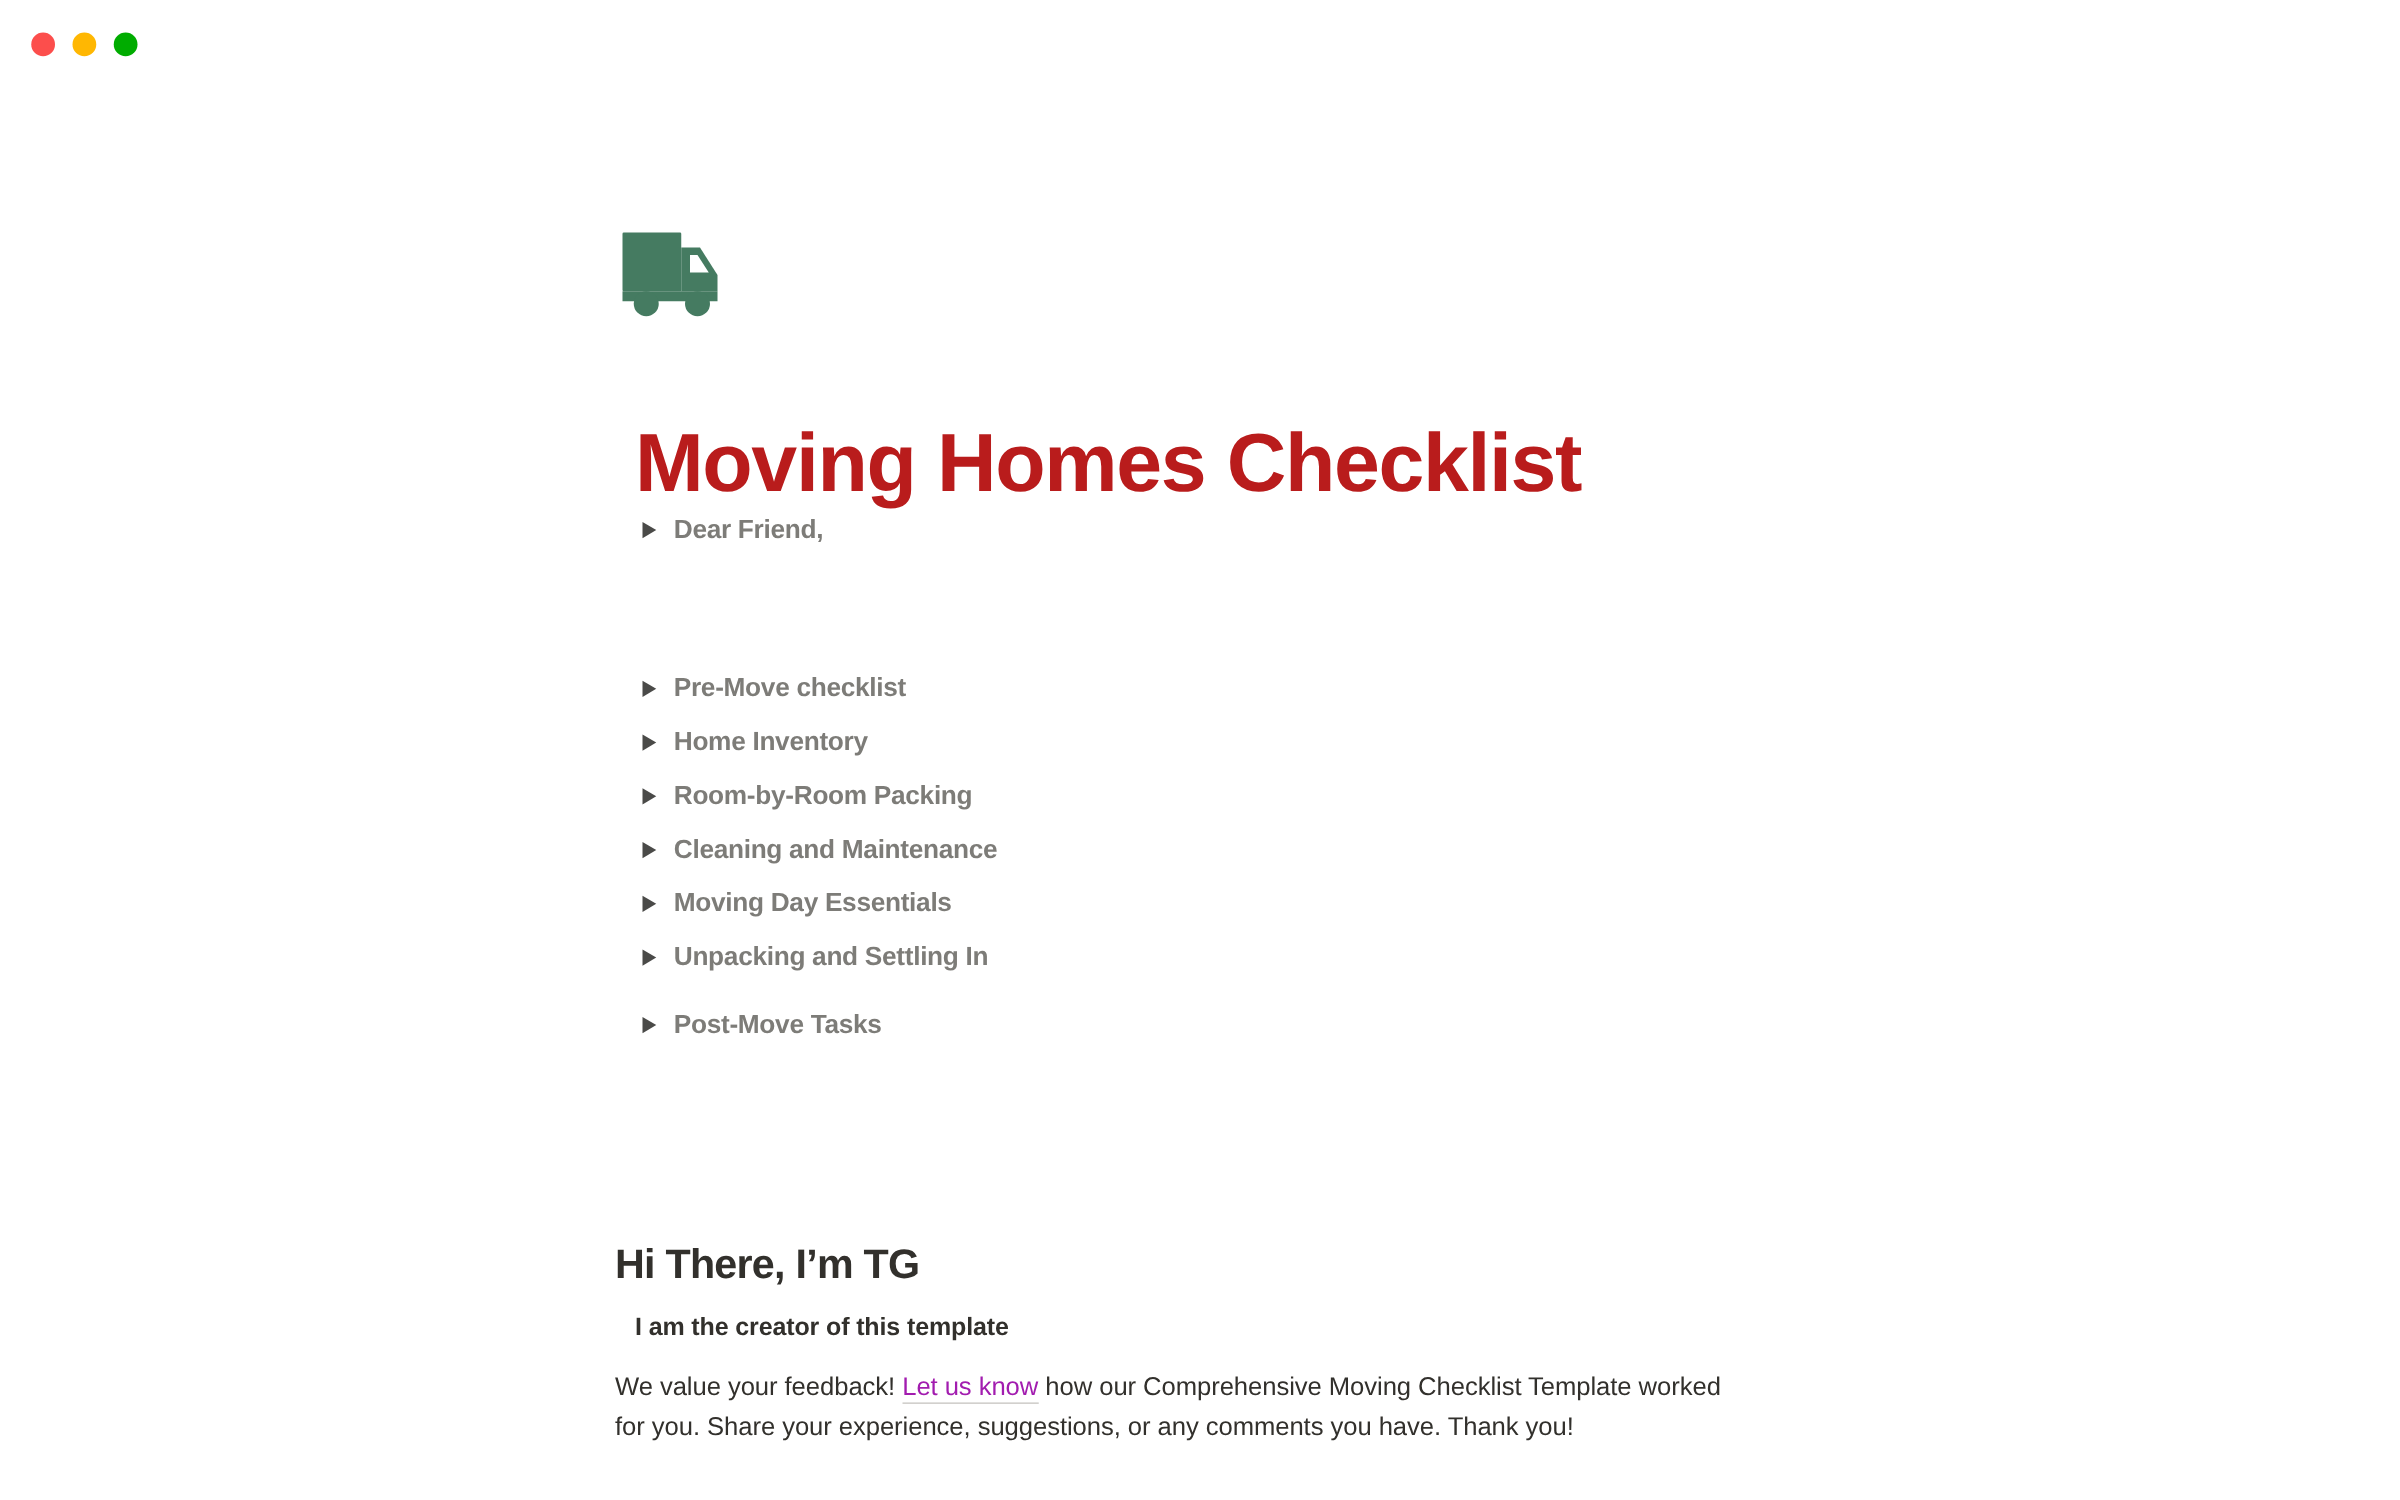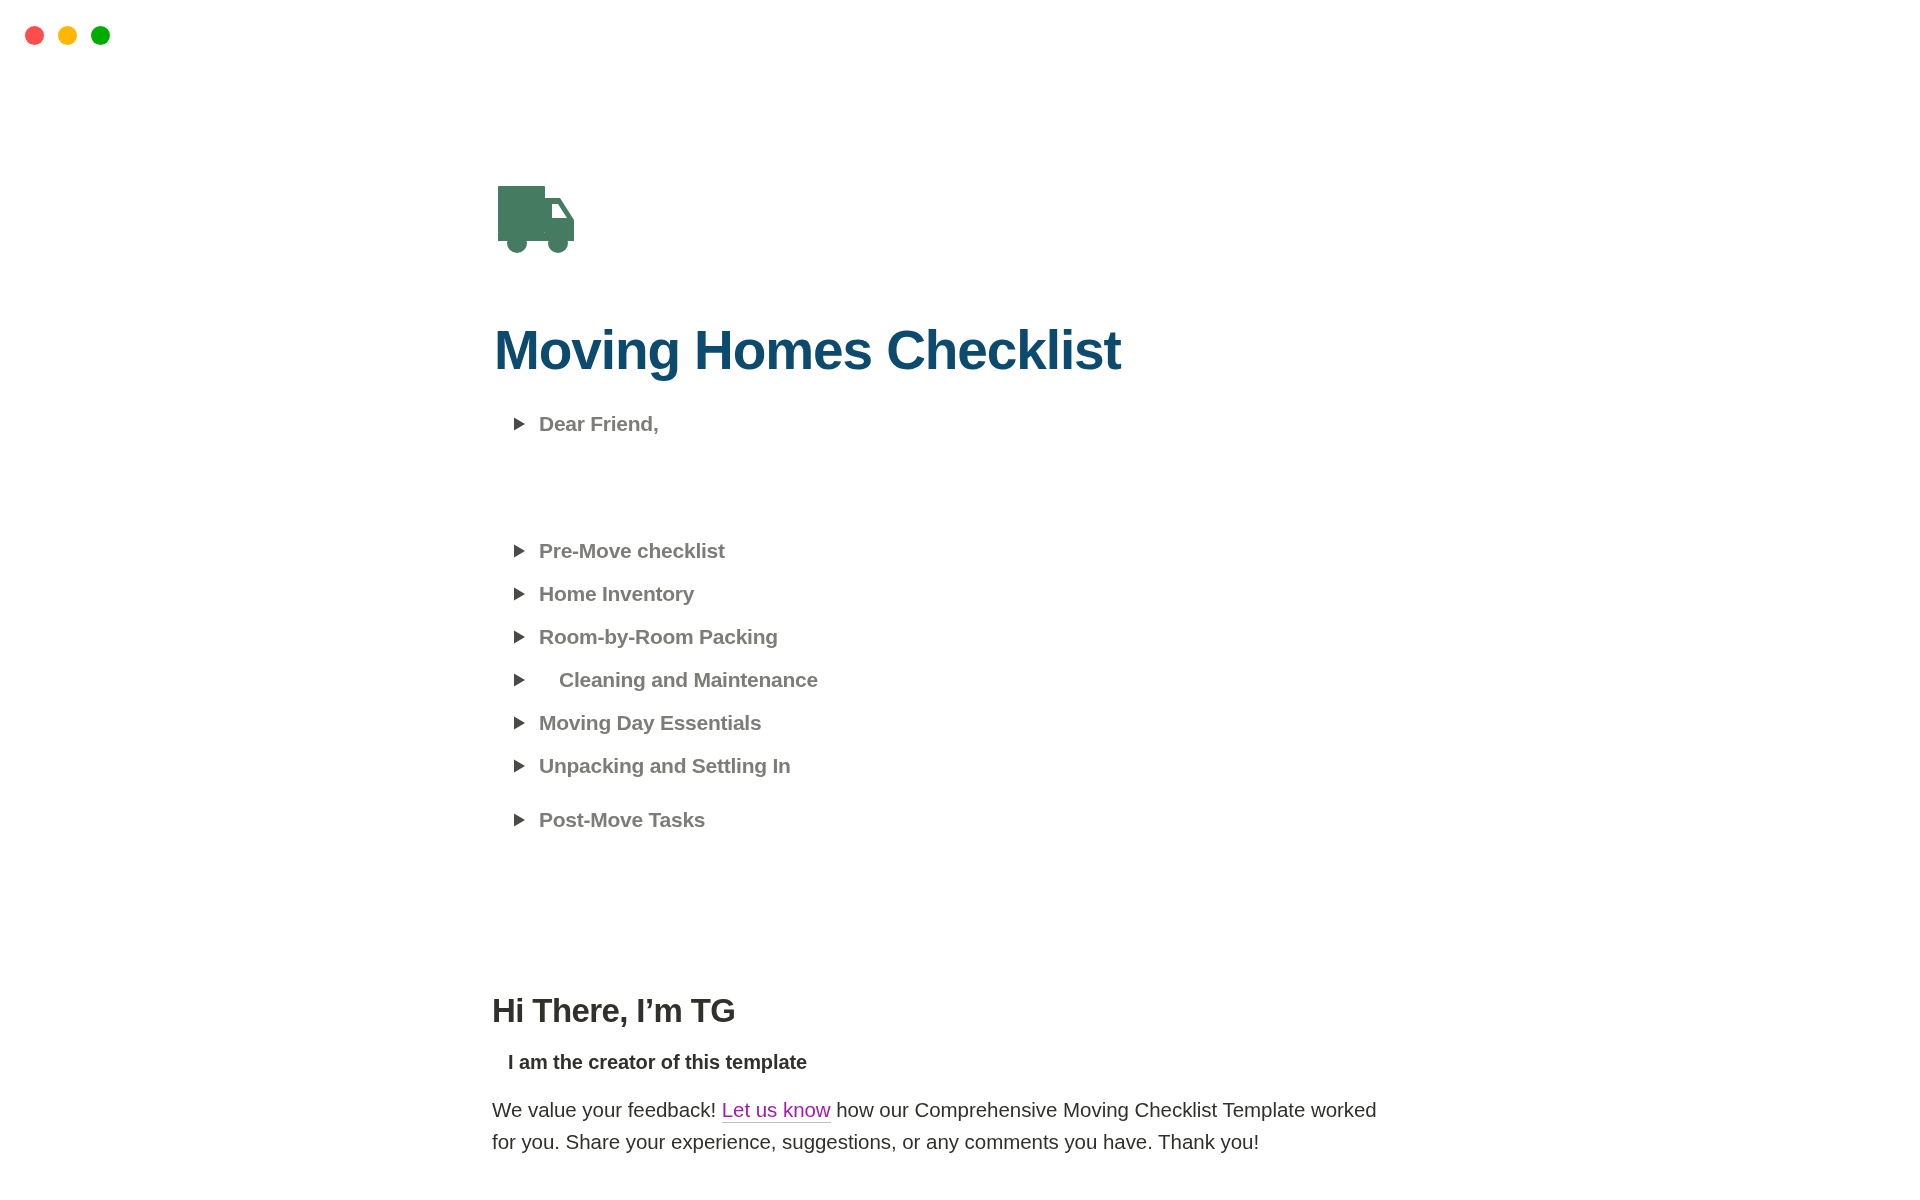--- a/index.html
+++ b/index.html
@@ -65,26 +65,26 @@
     width: 96px;
     height: 90px;
   }
   .page-icon svg { display: block; }
 
   
   .page-title {
     position: absolute;
     left: 0;
     top: 318px;
-    margin: 2px;
-    font-size: 55px;
+    margin: 16px;
+    font-size: 66px;
     line-height: 1.1;
     font-weight: bold;
     letter-spacing: -1.1px;
-    color: #0c4a6e;
+    color: #b91c1c;
     font-family: "Liberation Sans", sans-serif;
     white-space: nowrap;
   }
 
   
   .toggle-block {
     position: absolute;
     left: 14px;
     display: flex;
     align-items: center;
@@ -108,21 +108,21 @@
     letter-spacing: -0.25px;
     white-space: nowrap;
     padding-left: 7px;
     cursor: pointer;
   }
 
   .toggle-greeting { top: 408px; }
   .toggle-0 { top: 535px; }
   .toggle-1 { top: 578px; }
   .toggle-2 { top: 621px; }
-  .toggle-3 { top: 664px; gap: 20px; }
+  .toggle-3 { top: 664px; }
   .toggle-4 { top: 707px; }
   .toggle-5 { top: 750px; }
   .toggle-6 { top: 804px; }
 
   
   .section-heading {
     position: absolute;
     left: 0;
     top: 992px;
     margin: 0;

